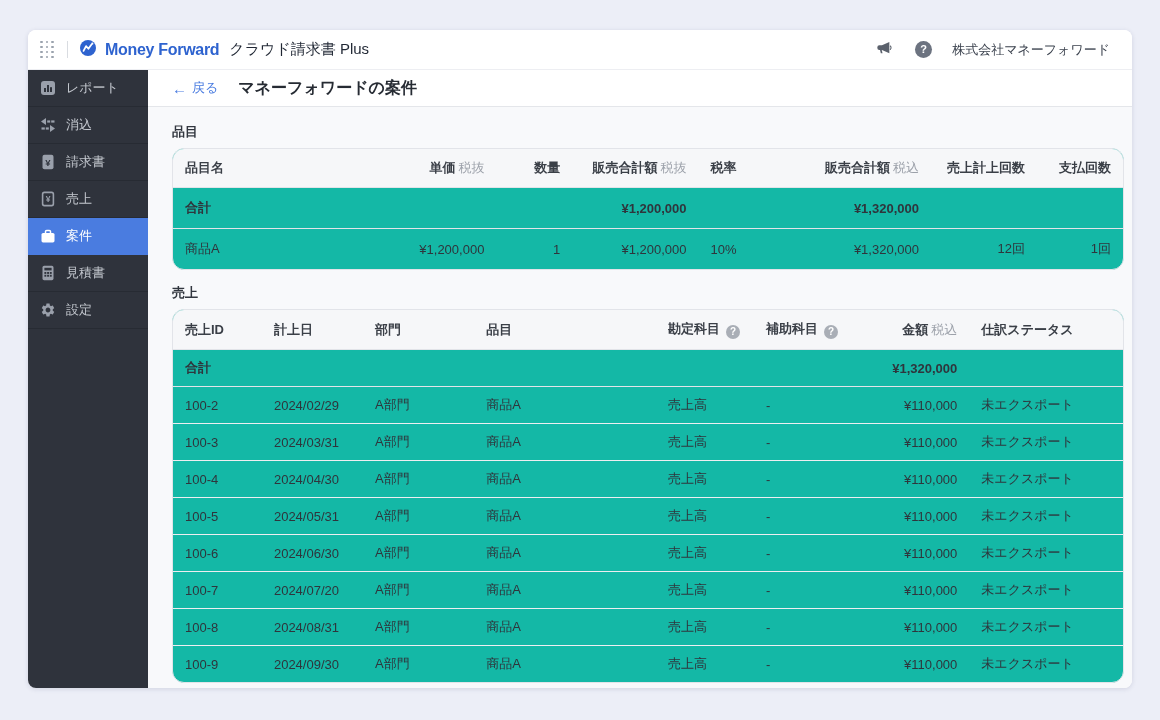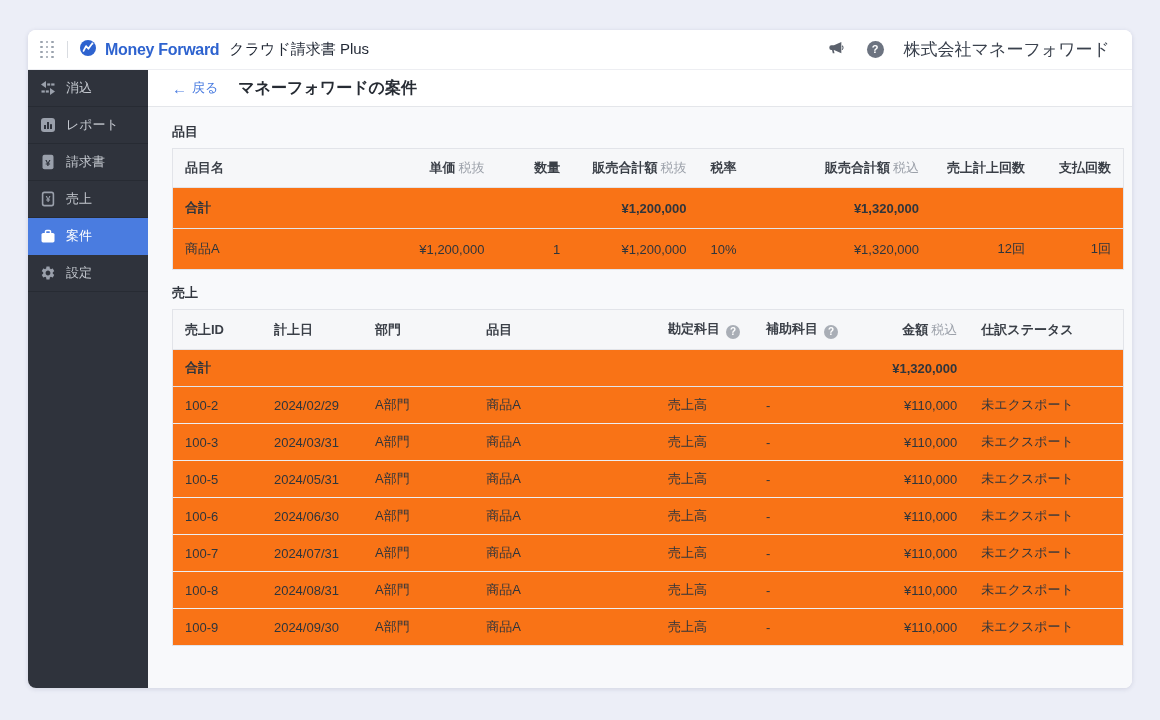--- a/index.html
+++ b/index.html
@@ -29,21 +29,21 @@
   .grid-dots i { width:2.5px; height:2.5px; border-radius:50%; background:#9aa2ad; }
   .tb-divider { width:1px; height:17px; background:#d9dce1; margin:0 12px; }
   .brand { display:flex; align-items:center; gap:6px; }
   .brand-text { font-size:16px; font-weight:700; color:#2e63cf; letter-spacing:-.3px; }
   .product-text { font-size:15px; font-weight:400; color:#1f2633; margin-left:4px; }
   .tb-right { margin-left:auto; display:flex; align-items:center; gap:20px; }
   .tb-help {
     width:17px; height:17px; border-radius:50%; background:#6c7380; color:#fff;
     font-size:11px; line-height:17px; text-align:center; font-weight:700; cursor:pointer;
   }
-  .company-name { font-size:17px; color:#3a414d; }
+  .company-name { font-size:13px; color:#3a414d; }
   
   .body-row { flex:1; display:flex; min-height:0; }
   .sidebar { width:120px; flex:none; background:#2f333c; }
   .side-item {
     height:37px; display:flex; align-items:center; gap:10px; padding:0 12px;
     color:#c3c7ce; font-size:13px; border-bottom:1px solid #272b33; cursor:pointer;
   }
   .side-item.active { background:#4a7ce0; color:#fff; border-bottom-color:#4a7ce0; }
   .sicon { width:16px; height:16px; flex:none; display:flex; }
   .sicon svg { width:16px; height:16px; }
@@ -52,21 +52,21 @@
   .title-bar {
     height:37px; flex:none; background:#fff; border-bottom:1px solid #e4e6ea;
     display:flex; align-items:center; padding:0 24px; gap:20px;
   }
   .back-link { display:flex; align-items:center; gap:5px; color:#4a7ce0; font-size:13px; cursor:pointer; }
   .back-arrow { font-size:15px; }
   .page-title { font-size:16px; font-weight:700; color:#262b33; }
   .content { flex:1; overflow:hidden; padding:14px 8px 0 24px; }
   .sec-heading { font-size:13px; font-weight:700; color:#32373f; margin:2px 0 7px; }
   .sec-heading.second { margin-top:14px; }
-  .tbl-wrap { background:#f97316; border:1px solid #e2e4e9; border-radius:0; overflow:hidden; }
+  .tbl-wrap { background:#14b8a6; border:1px solid #e2e4e9; border-radius:12px; overflow:hidden; }
   table { width:100%; border-collapse:collapse; table-layout:fixed; font-size:13px; }
   th {
     background:#f6f7f9; font-weight:700; color:#3a3f47; text-align:left;
     padding:10px 12px; border-bottom:1px solid #e2e4e9; white-space:nowrap;
   }
   td { padding:11px 12px; border-bottom:1px solid #edeef1; white-space:nowrap; color:#2f353c; }
   .sales td { padding:9px 12px; }
   tr.total-row td { font-weight:700; border-bottom:1px solid #e2e4e9; }
   tr:last-child td { border-bottom:none; }
   .ta-r { text-align:right; }
@@ -119,45 +119,45 @@
       <span class="tb-help">?</span>
       <span class="company-name">株式会社マネーフォワード</span>
     </div>
   </div>
 
   <div class="body-row">
 
     <div class="sidebar">
       <div class="side-item">
         <span class="sicon">
+          <svg viewBox="0 0 16 16">
+              <rect x="1" y="1" width="14" height="14" rx="3" fill="#9aa0ab"></rect>
+              <rect x="4" y="8" width="2" height="4" fill="#2f333c"></rect>
+              <rect x="7" y="5" width="2" height="7" fill="#2f333c"></rect>
+              <rect x="10" y="7.2" width="2" height="4.8" fill="#2f333c"></rect>
+            </svg>
+        </span>
+        <span>レポート</span>
+      </div>
+      <div class="side-item">
+        <span class="sicon">
           <svg viewBox="0 0 16 16" fill="#9aa0ab">
               <polygon points="6,1 6,8 1,4.5"></polygon>
               <rect x="7.2" y="3.4" width="3" height="2.2"></rect>
               <rect x="11.2" y="3.4" width="3.3" height="2.2"></rect>
               <polygon points="10,8 10,15 15,11.5"></polygon>
               <rect x="1.5" y="10.4" width="3.3" height="2.2"></rect>
               <rect x="5.8" y="10.4" width="3" height="2.2"></rect>
             </svg>
         </span>
         <span>消込</span>
       </div>
       <div class="side-item">
         <span class="sicon">
           <svg viewBox="0 0 16 16">
-              <rect x="1" y="1" width="14" height="14" rx="3" fill="#9aa0ab"></rect>
-              <rect x="4" y="8" width="2" height="4" fill="#2f333c"></rect>
-              <rect x="7" y="5" width="2" height="7" fill="#2f333c"></rect>
-              <rect x="10" y="7.2" width="2" height="4.8" fill="#2f333c"></rect>
-            </svg>
-        </span>
-        <span>レポート</span>
-      </div>
-      <div class="side-item">
-        <span class="sicon">
-          <svg viewBox="0 0 16 16">
               <rect x="2.5" y="0.8" width="11" height="14.4" rx="2" fill="#9aa0ab"></rect>
               <text x="8" y="11.6" font-size="9.5" font-weight="bold" fill="#2f333c" text-anchor="middle" font-family="sans-serif">¥</text>
             </svg>
         </span>
         <span>請求書</span>
       </div>
       <div class="side-item">
         <span class="sicon">
           <svg viewBox="0 0 16 16">
               <rect x="2.6" y="1.4" width="10.8" height="13.2" rx="1.8" fill="none" stroke="#9aa0ab" stroke-width="1.6"></rect>
@@ -167,20 +167,35 @@
         <span>売上</span>
       </div>
       <div class="side-item active">
         <span class="sicon">
           <svg viewBox="0 0 16 16">
               <path d="M5.5 5 V3.6 a1.2 1.2 0 0 1 1.2-1.2 h2.6 a1.2 1.2 0 0 1 1.2 1.2 V5" fill="none" stroke="#fff" stroke-width="1.5"></path>
               <rect x="1.5" y="5" width="13" height="9.4" rx="1.6" fill="#fff"></rect>
             </svg>
         </span>
         <span>案件</span>
+      </div>
+      <div class="side-item">
+        <span class="sicon">
+          <svg viewBox="0 0 16 16">
+              <rect x="2.5" y="0.8" width="11" height="14.4" rx="1.6" fill="#9aa0ab"></rect>
+              <rect x="4.4" y="2.8" width="7.2" height="2.6" fill="#2f333c"></rect>
+              <rect x="4.4" y="7" width="1.9" height="1.9" fill="#2f333c"></rect>
+              <rect x="7.1" y="7" width="1.9" height="1.9" fill="#2f333c"></rect>
+              <rect x="9.8" y="7" width="1.9" height="1.9" fill="#2f333c"></rect>
+              <rect x="4.4" y="9.8" width="1.9" height="1.9" fill="#2f333c"></rect>
+              <rect x="7.1" y="9.8" width="1.9" height="1.9" fill="#2f333c"></rect>
+              <rect x="9.8" y="9.8" width="1.9" height="1.9" fill="#2f333c"></rect>
+            </svg>
+        </span>
+        <span>見積書</span>
       </div>
       <div class="side-item">
         <span class="sicon">
           <svg viewBox="0 0 24 24" fill="#9aa0ab">
               <path d="M19.14,12.94c0.04-0.3,0.06-0.61,0.06-0.94c0-0.32-0.02-0.64-0.07-0.94l2.03-1.58c0.18-0.14,0.23-0.41,0.12-0.61 l-1.92-3.32c-0.12-0.22-0.37-0.29-0.59-0.22l-2.39,0.96c-0.5-0.38-1.03-0.7-1.62-0.94L14.4,2.81c-0.04-0.24-0.24-0.41-0.48-0.41 h-3.84c-0.24,0-0.43,0.17-0.47,0.41L9.25,5.35C8.66,5.59,8.12,5.92,7.63,6.29L5.24,5.33c-0.22-0.08-0.47,0-0.59,0.22L2.74,8.87 C2.62,9.08,2.66,9.34,2.86,9.48l2.03,1.58C4.84,11.36,4.8,11.69,4.8,12s0.02,0.64,0.07,0.94l-2.03,1.58 c-0.18,0.14-0.23,0.41-0.12,0.61l1.92,3.32c0.12,0.22,0.37,0.29,0.59,0.22l2.39-0.96c0.5,0.38,1.03,0.7,1.62,0.94l0.36,2.54 c0.05,0.24,0.24,0.41,0.48,0.41h3.84c0.24,0,0.44-0.17,0.47-0.41l0.36-2.54c0.59-0.24,1.13-0.56,1.62-0.94l2.39,0.96 c0.22,0.08,0.47,0,0.59-0.22l1.92-3.32c0.12-0.22,0.07-0.47-0.12-0.61L19.14,12.94z M12,15.6c-1.98,0-3.6-1.62-3.6-3.6 s1.62-3.6,3.6-3.6s3.6,1.62,3.6,3.6S13.98,15.6,12,15.6z"></path>
             </svg>
         </span>
         <span>設定</span>
       </div>
     </div>
@@ -296,20 +311,30 @@
                 <td>100-3</td>
                   <td>2024/03/31</td>
                   <td>A部門</td>
                   <td>商品A</td>
                   <td>売上高</td>
                   <td>-</td>
                   <td class="ta-r">¥110,000</td>
                   <td>未エクスポート</td>
               </tr>
               <tr>
+                <td>100-4</td>
+                  <td>2024/04/30</td>
+                  <td>A部門</td>
+                  <td>商品A</td>
+                  <td>売上高</td>
+                  <td>-</td>
+                  <td class="ta-r">¥110,000</td>
+                  <td>未エクスポート</td>
+              </tr>
+              <tr>
                 <td>100-5</td>
                   <td>2024/05/31</td>
                   <td>A部門</td>
                   <td>商品A</td>
                   <td>売上高</td>
                   <td>-</td>
                   <td class="ta-r">¥110,000</td>
                   <td>未エクスポート</td>
               </tr>
               <tr>
@@ -317,21 +342,21 @@
                   <td>2024/06/30</td>
                   <td>A部門</td>
                   <td>商品A</td>
                   <td>売上高</td>
                   <td>-</td>
                   <td class="ta-r">¥110,000</td>
                   <td>未エクスポート</td>
               </tr>
               <tr>
                 <td>100-7</td>
-                  <td>2024/07/31</td>
+                  <td>2024/07/20</td>
                   <td>A部門</td>
                   <td>商品A</td>
                   <td>売上高</td>
                   <td>-</td>
                   <td class="ta-r">¥110,000</td>
                   <td>未エクスポート</td>
               </tr>
               <tr>
                 <td>100-8</td>
                   <td>2024/08/31</td>

